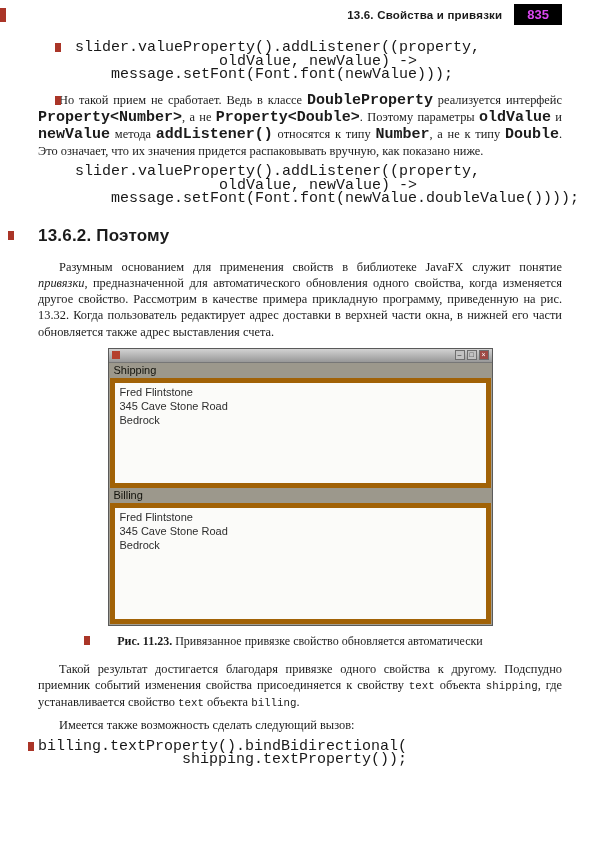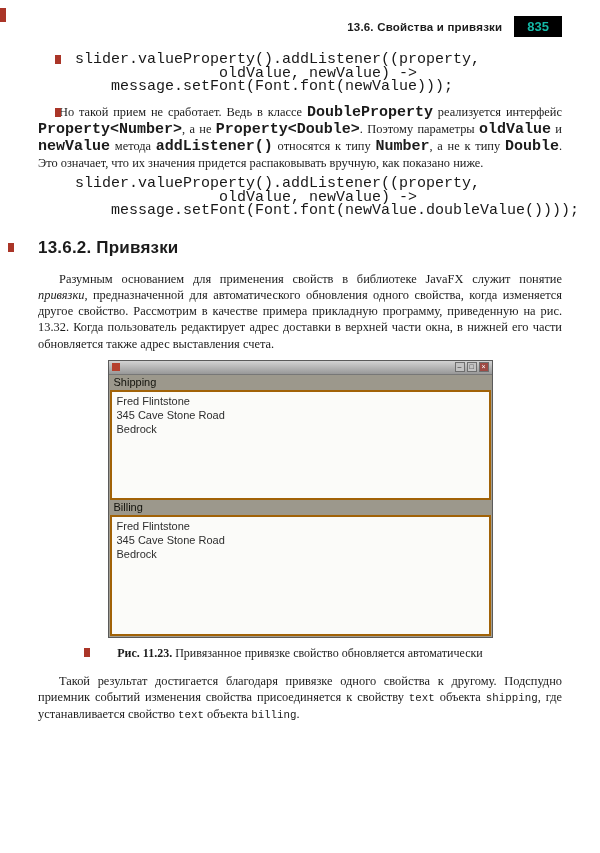--- a/index.html
+++ b/index.html
@@ -1,29 +1,29 @@
 <!DOCTYPE html>
 <html><head>
 <meta charset="utf-8">
 <style>
   * { margin:0; padding:0; box-sizing:border-box; }
   html, body { width:600px; background:#ffffff; }
   body { font-family:"Liberation Serif", serif; color:#1b1b1b; }
-  .page { position:relative; width:600px; height:853px; padding:16px 38px 0 38px; overflow:hidden; background:#fff; }
+  .page { position:relative; width:600px; height:853px; padding:4px 38px 0 38px; overflow:hidden; background:#fff; }
 
   
   .rmark { position:relative; }
   .rmark::before { content:""; position:absolute; background:#aa3528; width:6px; height:9px;
                    left:var(--mx,-20px); top:var(--my,3px); }
   .corner-mark { position:absolute; left:0; top:8px; width:6px; height:14px; background:#aa3528; }
 
   
   .page-header { display:flex; justify-content:flex-end; align-items:center; gap:12px; margin-bottom:16px; }
   .header-title { font-family:"Liberation Sans", sans-serif; font-weight:bold; font-size:11.5px; letter-spacing:.2px; }
-  .page-number-box { background:#000; color:#14b8a6; font-family:"Liberation Sans", sans-serif;
+  .page-number-box { background:#000; color:#d946ef; font-family:"Liberation Sans", sans-serif;
                      font-weight:bold; font-size:13px; padding:3px 13px; }
 
   
   .code { font-family:"Liberation Mono", monospace; font-size:15px; line-height:13.5px;
           white-space:pre; color:#181818; }
   .code.indented { margin:0 0 10px 37px; }
   .code.flush { margin:4px 0 8px 0; }
 
   
   .body-text { font-size:12.4px; line-height:16.2px; text-align:justify; margin-bottom:6px; }
@@ -42,21 +42,21 @@
                 background:#a39f93; display:flex; flex-direction:column; }
   .title-bar { height:14px; background:linear-gradient(#d2d2d2,#989898); border-bottom:1px solid #777;
                display:flex; align-items:center; gap:2px; padding:1px 3px; }
   .app-icon { width:8px; height:8px; background:#b5402e; margin-right:auto; }
   .win-btn { width:10px; height:10px; font-size:7px; line-height:8px; text-align:center;
              background:#c3c3c3; border:1px solid #6e6e6e; color:#222;
              font-family:"Liberation Sans", sans-serif; }
   .win-btn.close { background:#9e4a44; color:#fff; }
   .pane-label { height:15px; line-height:15px; font-family:"Liberation Sans", sans-serif;
                 font-size:11px; color:#12120c; padding:0 5px; background:#9c988c; }
-  .text-area { background:#fbfbf9; border:2px solid #a16207; margin:0 1px;
+  .text-area { background:#fbfbf9; border:5px solid #a16207; margin:0 1px;
                font-family:"Liberation Sans", sans-serif; font-size:11px; line-height:14px;
                color:#2e2e2e; padding:2px 5px; white-space:pre-line; }
   .text-area.shipping { height:110px; }
   .text-area.billing { flex:1; margin-bottom:1px; }
 
   .caption { text-align:center; font-size:12px; margin-top:8px; }
 </style>
 </head>
 <body>
 
@@ -72,21 +72,21 @@
   <pre class="code indented rmark" style="--mx:-20px; --my:2px;">slider.valueProperty().addListener((property,
                 oldValue, newValue) -&gt;
     message.setFont(Font.font(newValue)));</pre>
 
   <p class="body-text indent rmark" style="--mx:17px; --my:4px;"><span>Но такой прием не сработает. Ведь в классе </span><span class="seg-code">DoubleProperty</span><span> реализуется интерфейс </span><span class="seg-code">Property&lt;Number&gt;</span><span>, а не </span><span class="seg-code">Property&lt;Double&gt;</span><span>. Поэтому параметры </span><span class="seg-code">oldValue</span><span> и </span><span class="seg-code">newValue</span><span> метода </span><span class="seg-code">addListener()</span><span> относятся к типу </span><span class="seg-code">Number</span><span>, а не к типу </span><span class="seg-code">Double</span><span>. Это означает, что их значения придется распаковывать вручную, как показано ниже.</span></p>
 
   <pre class="code indented">slider.valueProperty().addListener((property,
                 oldValue, newValue) -&gt;
     message.setFont(Font.font(newValue.doubleValue())));</pre>
 
-  <h2 class="section-heading rmark" style="--mx:-30px; --my:5px;">13.6.2. Привязки</h2>
+  <h2 class="section-heading rmark" style="--mx:-30px; --my:5px;">13.6.2. Поэтому</h2>
 
   <p class="body-text indent"><span>Разумным основанием для применения свойств в библиотеке JavaFX служит понятие </span><span class="seg-em">привязки</span><span>, предназначенной для автоматического обновления одного свойства, когда изменяется другое свойство. Рассмотрим в качестве примера прикладную программу, приведенную на рис. 13.32. Когда пользователь редактирует адрес доставки в верхней части окна, в нижней его части обновляется также адрес выставления счета.</span></p>
 
   <figure class="figure">
     <div class="app-window">
       <div class="title-bar">
         <span class="app-icon"></span>
         <span class="win-btn">–</span>
         <span class="win-btn">□</span>
         <span class="win-btn close">×</span>
@@ -99,15 +99,18 @@
       <div class="text-area billing">Fred Flintstone
 345 Cave Stone Road
 Bedrock</div>
     </div>
     <figcaption class="caption rmark" style="--mx:46px; --my:2px;"><span class="seg-b">Рис. 11.23.</span><span> Привязанное привязке свойство обновляется автоматически</span></figcaption>
   </figure>
 
   <p class="body-text indent" style="margin-top:12px;"><span>Такой результат достигается благодаря привязке одного свойства к другому. Подспудно приемник событий изменения свойства присоединяется к свойству </span><span class="seg-mono">text</span><span> объекта </span><span class="seg-mono">shipping</span><span>, где устанавливается свойство </span><span class="seg-mono">text</span><span> объекта </span><span class="seg-mono">billing</span><span>.</span></p>
 
 
+  <p class="body-text indent"><span>Имеется также возможность сделать следующий вызов:</span></p>
 
+  <pre class="code flush rmark" style="--mx:-10px; --my:2px;">billing.textProperty().bindBidirectional(
+                shipping.textProperty());</pre>
 
 </div>
 
 </body></html>

